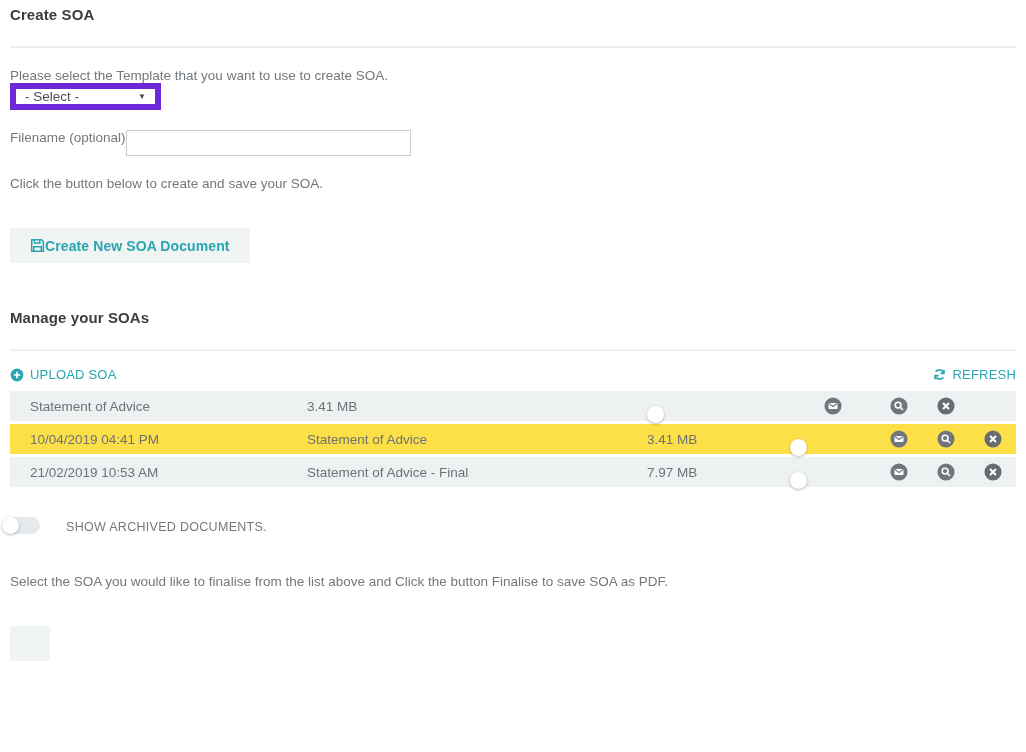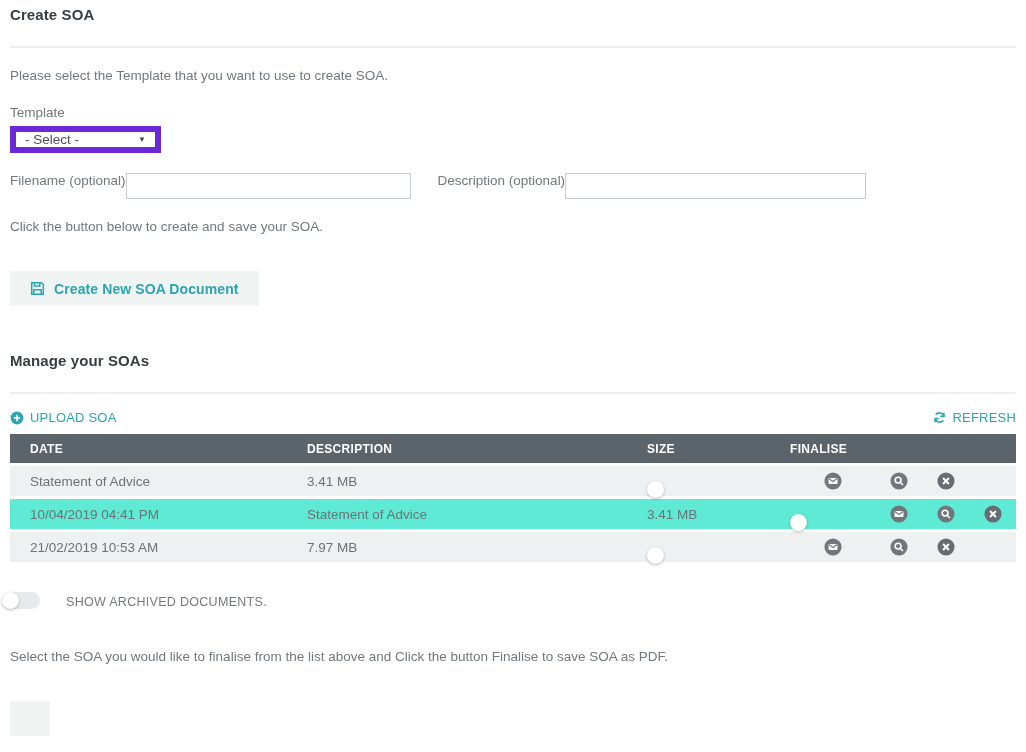--- a/index.html
+++ b/index.html
@@ -36,21 +36,21 @@
   .field input {
     height:26px; border:1px solid #c9ced3; background:#fff;
     font-family:inherit; font-size:13.5px; padding:0 6px; color:#4a5056;
   }
   .field.filename input { width:285px; }
   .field.description input { width:301px; }
 
   .hint { font-size:13.5px; margin:20px 0 0 0; }
 
   .btn {
-    margin-top:37px; display:inline-flex; align-items:center; gap:9px;
+    margin-top:37px; display:inline-flex; align-items:center; 
     background:#f0f4f2; border:none; cursor:pointer;
     color:#2aa5b2; font-family:inherit; font-size:14px; font-weight:600;
     height:35px; padding:0 20px; letter-spacing:.1px;
   }
   .btn svg { flex:0 0 auto; }
 
   .manage { margin-top:46px; }
   .toolbar { display:flex; justify-content:space-between; align-items:flex-start; margin:16px 0 9px 0; }
   .tool-link {
     display:inline-flex; align-items:center; gap:6px;
@@ -65,21 +65,21 @@
   }
   .t-head {
     height:29px; background:#5c646b; color:#ffffff;
     font-size:12px; font-weight:bold; letter-spacing:.3px;
   }
   .t-head .cell:first-child, .t-row .cell:first-child { padding-left:20px; }
   .t-row {
     height:30px; margin-top:3px; background:#eef1f2;
     font-size:13.5px; color:#6d7277;
   }
-  .t-row.alt { background:#5eead4; }
+  .t-row.alt { background:#fde047; }
   .icon-cell { display:flex; justify-content:center; align-items:center; cursor:pointer; }
 
   .toggle {
     position:relative; width:38px; height:17px; border-radius:9px;
     background:#e7eaec; cursor:pointer; flex:0 0 auto;
   }
   .toggle .knob {
     position:absolute; left:0; top:0; width:17px; height:17px;
     border-radius:50%; background:#ffffff;
     box-shadow:0 1px 3px rgba(0,0,0,.28);
@@ -93,33 +93,28 @@
 </style>
 </head>
 <body>
 
 <div class="page">
 
   <section>
     <h2 class="section-title">Create SOA</h2>
     <p class="intro">Please select the Template that you want to use to create SOA.</p>
 
-    <label class="field-label">Template</label>
     <div class="select-box">
       <span>- Select -</span>
       <span class="select-caret">▼</span>
     </div>
 
     <div class="form-row">
       <div class="field filename">
         <label class="field-label">Filename (optional)</label>
-        <input type="text" value="" style="">
-      </div>
-      <div class="field description">
-        <label class="field-label">Description (optional)</label>
         <input type="text" value="" style="">
       </div>
     </div>
 
     <p class="hint">Click the button below to create and save your SOA.</p>
 
     <button class="btn">
       <span style="display:inline-flex;">
         <svg width="15" height="15" viewBox="0 0 16 16" fill="none" stroke="#2aa5b2" stroke-width="1.6">
           <path d="M1.8 1.8 h10.4 l2 2 v10.4 h-12.4 z"></path>
@@ -151,29 +146,20 @@
             <polyline points="13.4,2.2 13.4,6.6 9.0,6.6"></polyline>
             <path d="M2.6 9.4 A5.7 5.7 0 0 0 12.7 11.4"></path>
             <polyline points="2.6,13.8 2.6,9.4 7.0,9.4"></polyline>
           </svg>
         </span>
         <span>REFRESH</span>
       </span>
     </div>
 
     <div class="soa-table">
-      <div class="t-grid t-head">
-        <div class="cell">DATE</div>
-        <div class="cell">DESCRIPTION</div>
-        <div class="cell">SIZE</div>
-        <div class="cell">FINALISE</div>
-        <div class="cell"></div>
-          <div class="cell"></div>
-          <div class="cell"></div>
-      </div>
 
       <div class="t-grid t-row">
         <div class="cell">Statement of Advice</div>
         <div class="cell">3.41 MB</div>
         <div class="cell"><span class="toggle"><span class="knob"></span></span></div>
         <div class="icon-cell">
           <svg width="18" height="18" viewBox="0 0 16 16">
               <circle cx="8" cy="8" r="7.6" fill="#70767c"></circle>
               <rect x="4" y="5.3" width="8" height="5.4" rx="0.7" fill="#ffffff"></rect>
               <path d="M4.3 5.8 L8 8.5 L11.7 5.8" stroke="#70767c" stroke-width="1" fill="none"></path>
@@ -216,20 +202,21 @@
         <div class="icon-cell">
           <svg width="18" height="18" viewBox="0 0 16 16">
               <circle cx="8" cy="8" r="7.6" fill="#666c72"></circle>
               <path d="M5.4 5.4 L10.6 10.6 M10.6 5.4 L5.4 10.6" stroke="#ffffff" stroke-width="1.8"></path>
             </svg>
         </div>
       </div>
 
       <div class="t-grid t-row">
         <div class="cell">21/02/2019 10:53 AM</div>
+        <div class="cell">Statement of Advice - Final</div>
         <div class="cell">7.97 MB</div>
         <div class="cell"><span class="toggle"><span class="knob"></span></span></div>
         <div class="icon-cell">
           <svg width="18" height="18" viewBox="0 0 16 16">
               <circle cx="8" cy="8" r="7.6" fill="#70767c"></circle>
               <rect x="4" y="5.3" width="8" height="5.4" rx="0.7" fill="#ffffff"></rect>
               <path d="M4.3 5.8 L8 8.5 L11.7 5.8" stroke="#70767c" stroke-width="1" fill="none"></path>
             </svg>
         </div>
         <div class="icon-cell">

